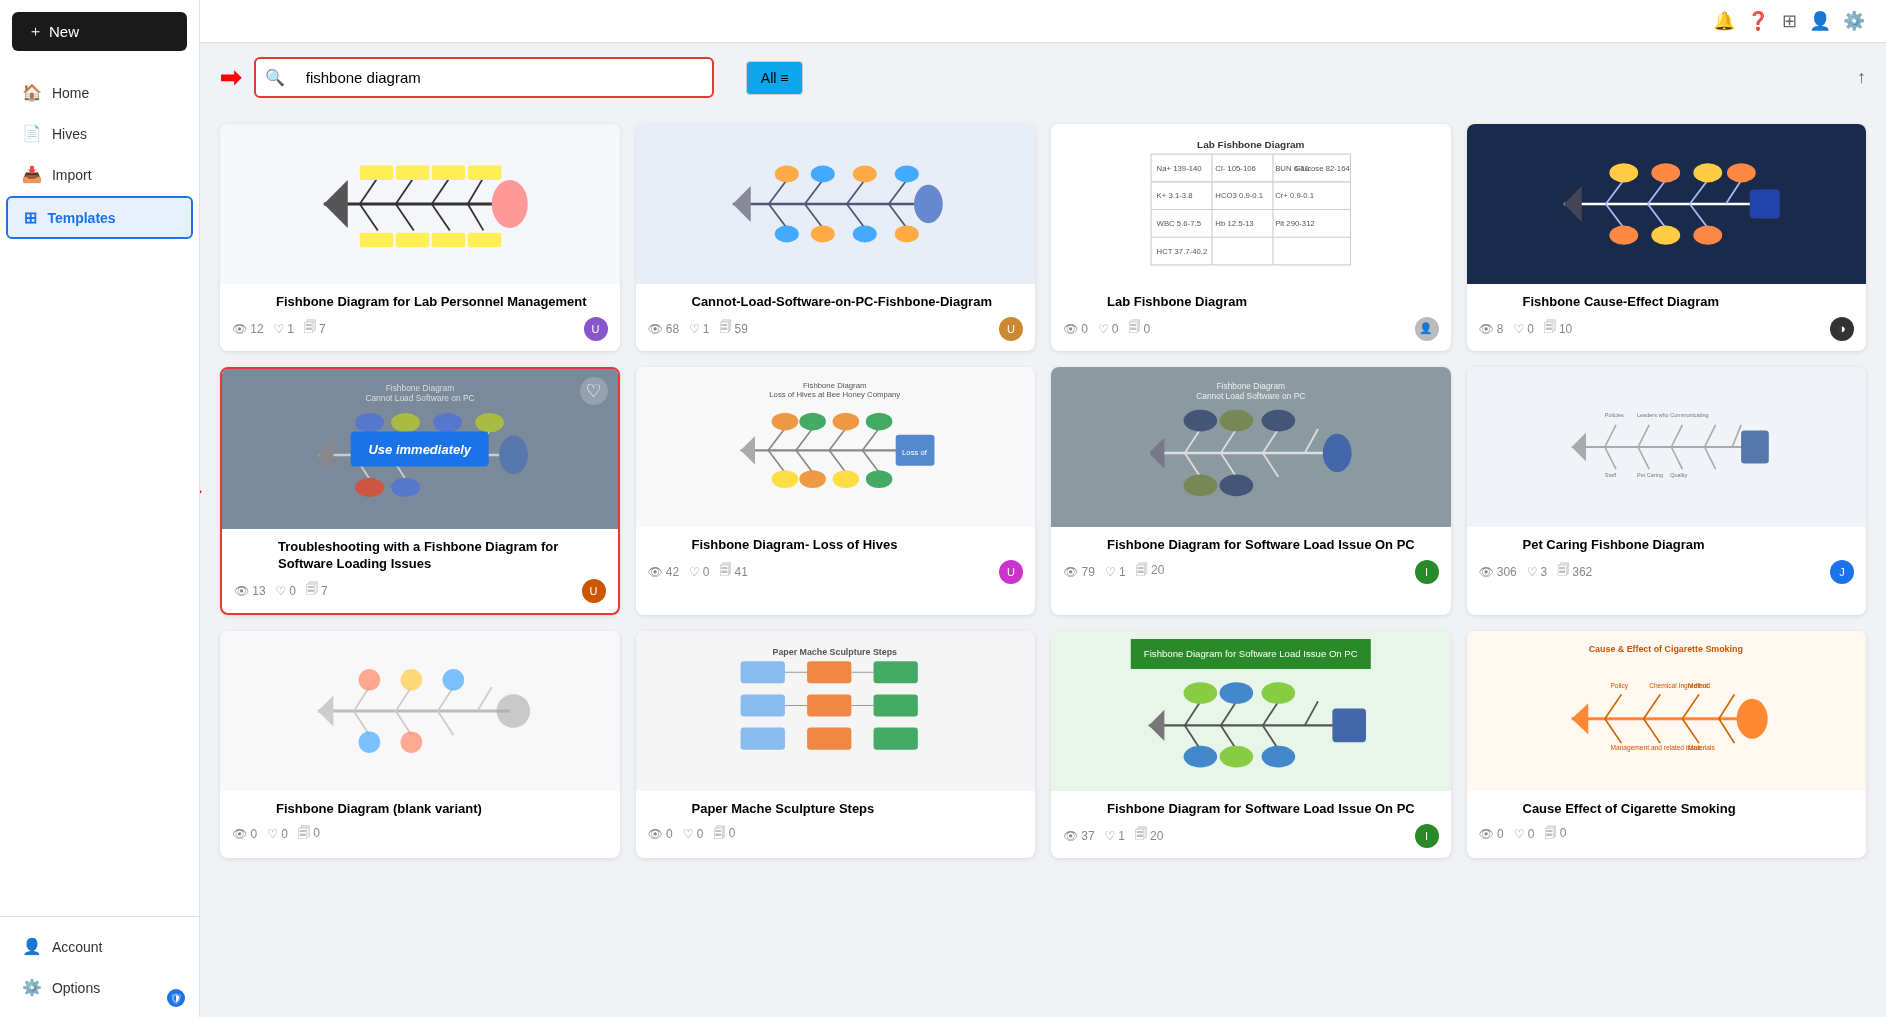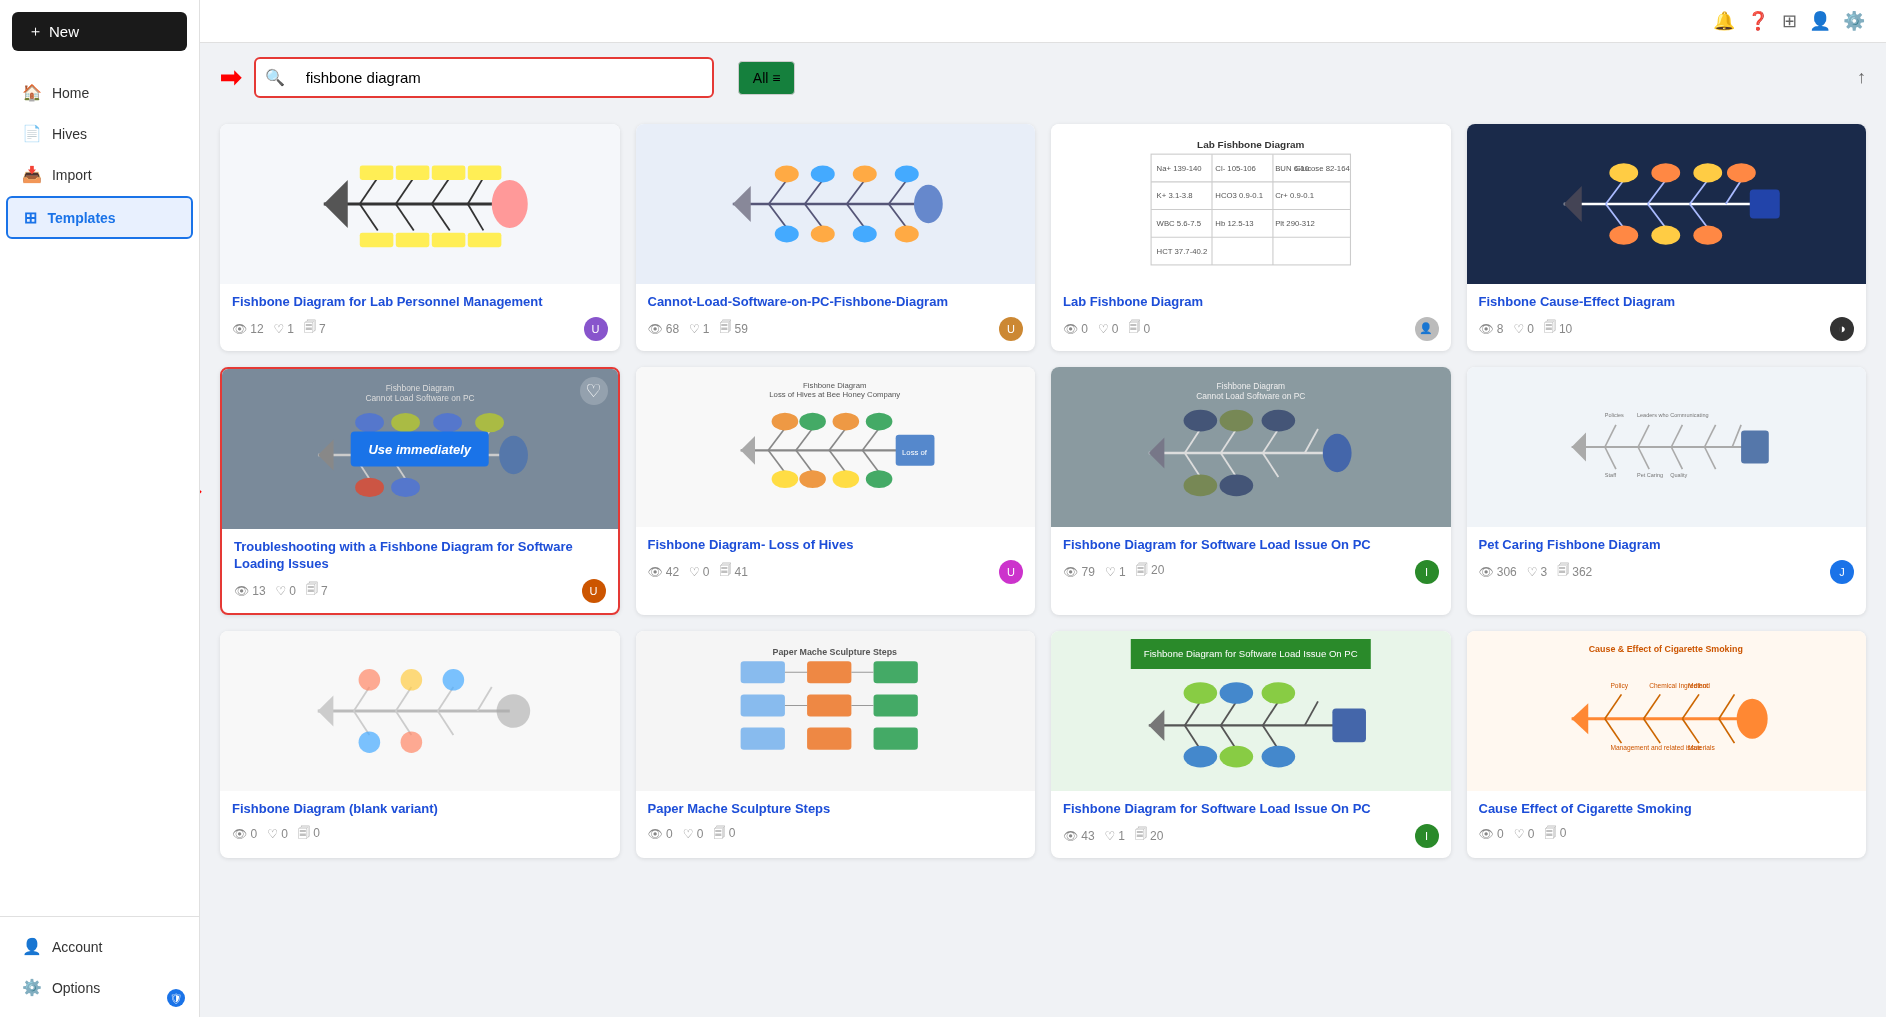--- a/index.html
+++ b/index.html
@@ -95,22 +95,22 @@
     .search-input {
       border: none;
       outline: none;
       padding: 8px 12px;
       font-size: 15px;
       flex: 1;
       background: transparent;
     }
     .search-icon-wrap { padding: 0 8px; color: #888; }
     .filter-btn {
-      margin-left: 12px;
-      background: #15803d;
+      margin-left: 20px;
+      background: #0ea5e9;
       border: 1px solid #ccc;
       border-radius: 4px;
       padding: 8px 14px;
       font-size: 14px;
       cursor: pointer;
       display: flex;
       align-items: center;
       gap: 6px;
     }
 
@@ -145,23 +145,24 @@
       justify-content: center;
       overflow: hidden;
       position: relative;
     }
     .template-info {
       padding: 10px 12px;
     }
     .template-title {
       font-size: 13px;
       font-weight: 600;
-      color: #1d4ed8;
+      color: #000000;
       margin-bottom: 6px;
       line-height: 1.3;
+      margin-left: 44px;
     }
     .template-meta {
       display: flex;
       align-items: center;
       justify-content: space-between;
       font-size: 12px;
       color: #888;
     }
     .meta-stats { display: flex; align-items: center; gap: 10px; }
     .meta-stat { display: flex; align-items: center; gap: 3px; }
@@ -663,21 +664,21 @@
             <ellipse cx="123" cy="45" rx="14" ry="9" fill="#88cc44"></ellipse>
             <ellipse cx="58" cy="98" rx="14" ry="9" fill="#4488cc"></ellipse>
             <ellipse cx="88" cy="98" rx="14" ry="9" fill="#88cc44"></ellipse>
             <ellipse cx="123" cy="98" rx="14" ry="9" fill="#4488cc"></ellipse>
           </svg>
         </div>
         <div class="template-info">
           <div class="template-title">Fishbone Diagram for Software Load Issue On PC</div>
           <div class="template-meta">
             <div class="meta-stats">
-              <span class="meta-stat">👁 <span>43</span></span>
+              <span class="meta-stat">👁 <span>37</span></span>
               <span class="meta-stat">♡ <span>1</span></span>
               <span class="meta-stat">🗐 <span>20</span></span>
             </div>
             <div class="avatar-circle" style="background:#2a8a2a;">I</div>
           </div>
         </div>
       </div>
 
       <div class="template-card">
         <div class="template-thumb" style="background:#fff8f0;">

